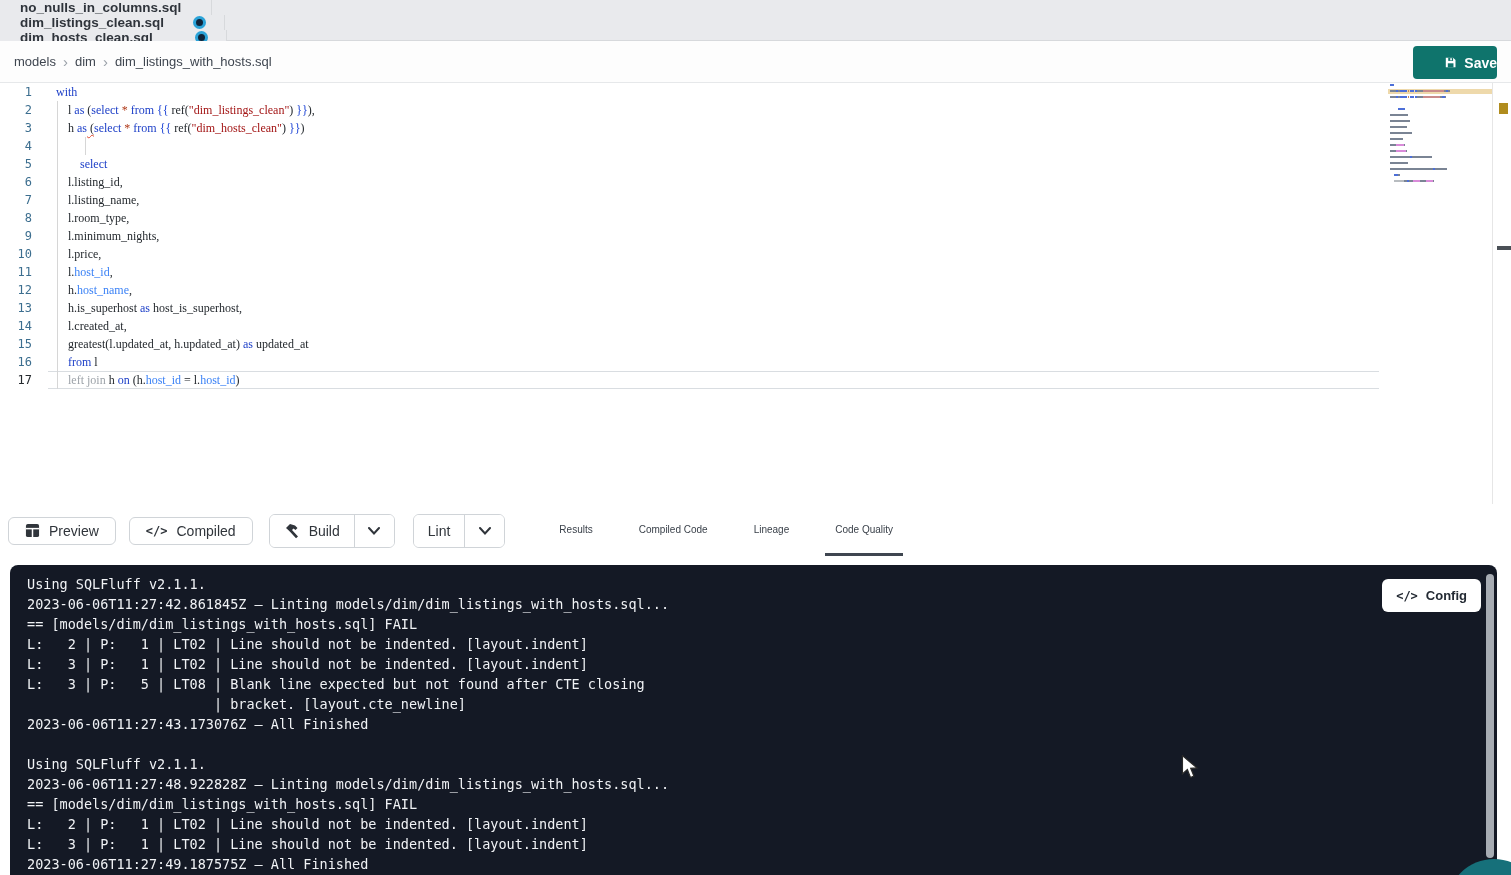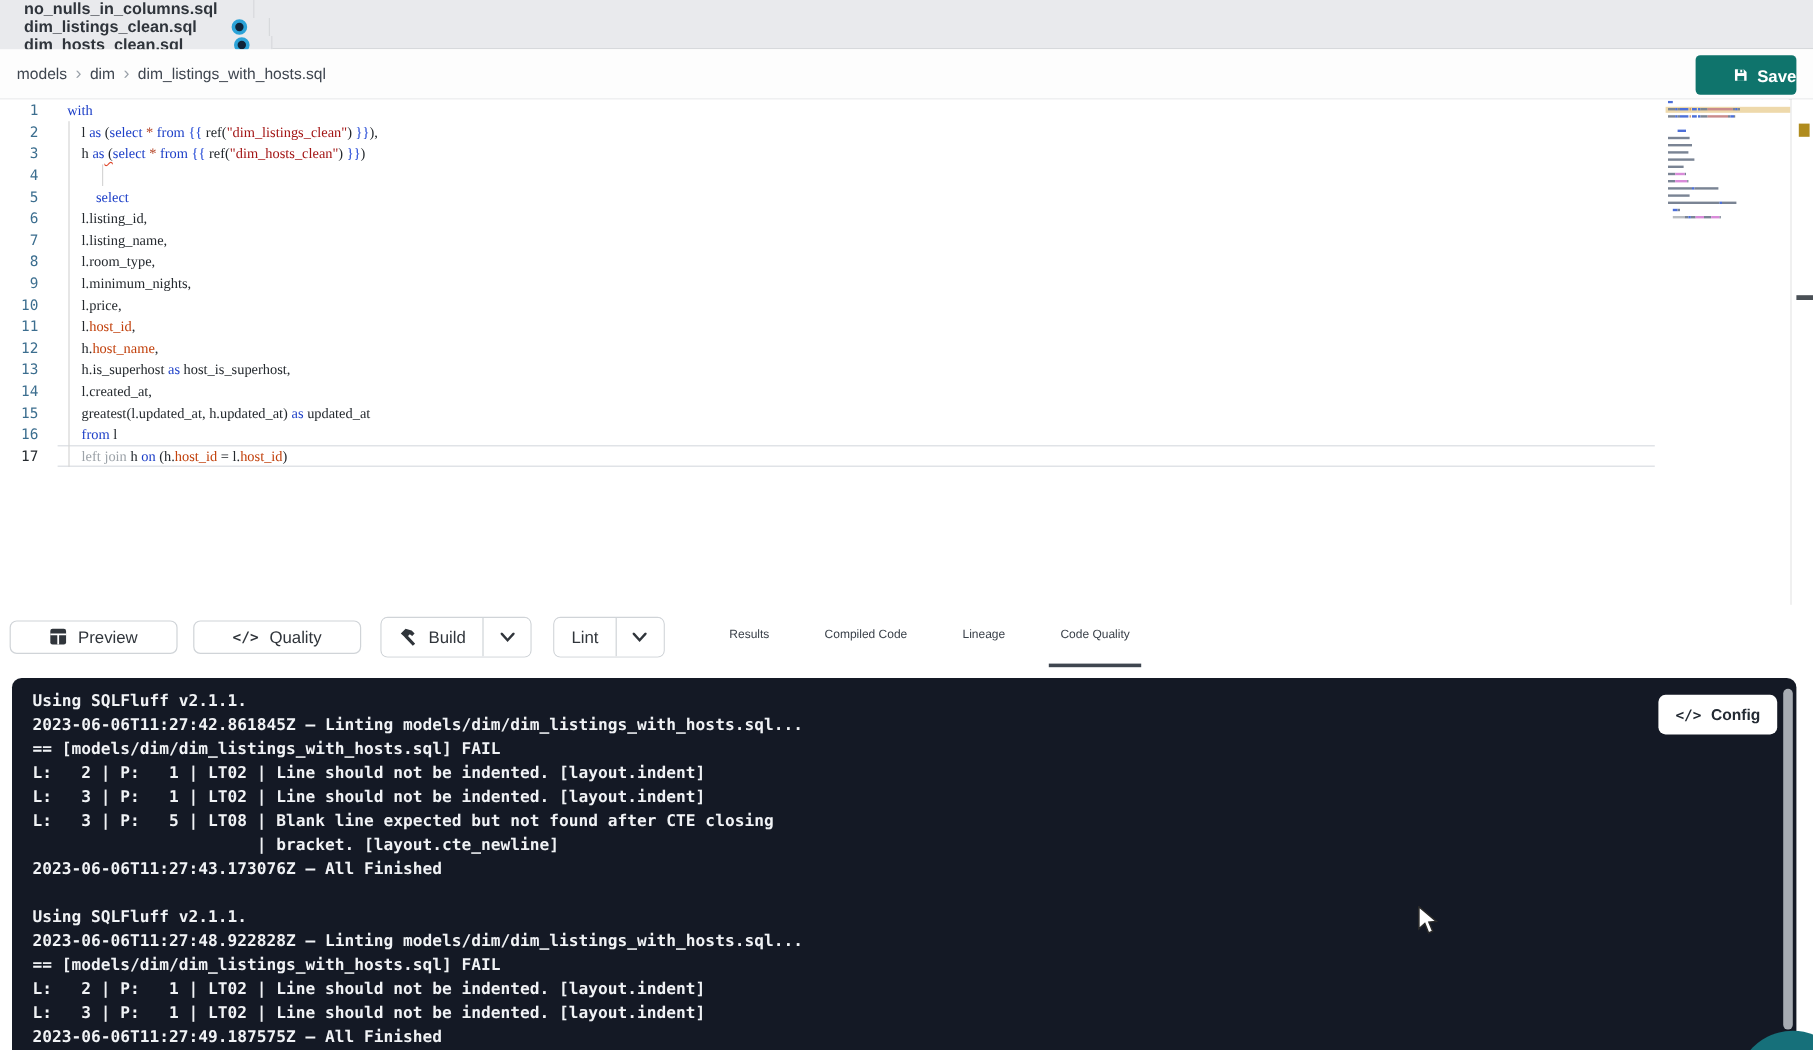--- a/index.html
+++ b/index.html
@@ -32,21 +32,21 @@
 
   
   .editor { position:absolute; left:0; top:83px; width:1511px; height:422px; background:#fff; }
   .code-line { display:flex; height:18px; line-height:18px; position:relative; }
   .gutter { width:44px; flex:0 0 44px; text-align:right; padding-right:12px;
             font-family:"DejaVu Sans Mono", monospace; font-size:12px; color:#3c6e8f; }
   .code-line.active .gutter { color:#24292e; }
   .code-text { font-family:Liberation Serif, serif; font-size:12px; white-space:pre;
                margin-left:12px; color:#24292e; }
   .tk-kw { color:#1e40c8; } .tk-st { color:#a31515; } .tk-op { color:#b03a1a; }
-  .tk-vr { color:#c2410c; } .tk-gr { color:#9da3a9; } .tk-pl { color:#24292e; }
+  .tk-vr { color:#3b82f6; } .tk-gr { color:#9da3a9; } .tk-pl { color:#24292e; }
   .tk-jj { color:#2248d6; }
   .tk-sq { color:#24292e; text-decoration:underline wavy 1px #e0492e; text-underline-offset:2px;
            text-decoration-skip-ink:none; }
   .active-line-box { position:absolute; left:48px; top:288px; width:1331px; height:18px;
                      border-top:1px solid #d9dde1; border-bottom:1px solid #d9dde1; pointer-events:none; }
   .indent-guide { position:absolute; width:1px; background:#d6d6d6; }
   .guide-0 { left:57px; top:18px; height:288px; }
   .guide-4 { left:85px; top:54px; height:18px; }
 
   
@@ -55,37 +55,37 @@
   .mm-seg { display:inline-block; height:2px; vertical-align:top; }
   .mm-band { position:absolute; left:1388px; top:6px; width:104px; height:5px; background:#eed9ab; }
   .ov-track { position:absolute; left:1492px; top:0; width:1px; height:421px; background:#e6e6e6; }
   .ov-warn { position:absolute; left:1499px; top:20px; width:9px; height:11px; background:#b08c1e; }
   .ov-cursor { position:absolute; left:1497px; top:163px; width:14px; height:4px; background:#4a5056; }
 
   
   .toolbar { position:absolute; left:0; top:505px; width:1511px; height:51px; background:#fff;
              display:flex; align-items:center; }
   .tbtn { height:28px; background:#fff; border:1px solid #d0d4d8; border-radius:6px;
-          display:flex; align-items:center; gap:9px; padding:0 32px; font-size:14px;
+          display:flex; align-items:center; gap:9px; padding:0 16px; font-size:14px;
           font-weight:400; color:#30353b; cursor:pointer; font-family:"Liberation Sans", sans-serif; }
   .tgroup { display:flex; height:34px; border:1px solid #d0d4d8; border-radius:6px; overflow:hidden; }
   .tgroup .main { display:flex; align-items:center; gap:9px; padding:0 14px; font-size:14px;
                   color:#30353b; cursor:pointer; background:#fff; }
   .tgroup .caret { width:40px; display:flex; align-items:center; justify-content:center;
                    border-left:1px solid #d0d4d8; cursor:pointer; background:#fff; }
   .btabs { display:flex; margin-left:44px; height:51px; }
   .btab { display:flex; align-items:center; padding:0 10px; margin-right:26px; font-size:10px;
           color:#3a414a; cursor:pointer; border-bottom:3px solid transparent; }
   .btab.active { border-bottom:3px solid #3f4650; }
 
   
   .terminal { position:absolute; left:10px; top:565px; width:1487px; height:310px;
               background:#141925; border-radius:8px 8px 0 0; overflow:hidden; }
   .term-lines { padding:9px 0 0 17px; }
-  .term-line { font-family:"DejaVu Sans Mono", monospace; font-size:13.5px; font-weight:700;
+  .term-line { font-family:"DejaVu Sans Mono", monospace; font-size:13.5px; font-weight:400;
                color:#f0f2f5; white-space:pre; line-height:20px; }
   .config-btn { position:absolute; right:16px; top:14px; height:33px; background:#fff;
                 border:none; border-radius:6px; display:flex; align-items:center; gap:8px;
                 padding:0 14px; font-size:13px; font-weight:700; color:#232a33; cursor:pointer; }
   .codeglyph { font-family:"DejaVu Sans Mono", monospace; font-weight:700; font-size:12px; }
   .term-scrollbar { position:absolute; right:3px; top:9px; width:8px; height:284px;
                     background:#a7acb3; border-radius:4px; z-index:5; }
   .fab { position:absolute; left:1447px; top:859px; width:94px; height:94px; border-radius:50%;
          background:#16707a; z-index:4; cursor:pointer; }
 
@@ -242,21 +242,21 @@
     <svg width="15" height="15" viewBox="0 0 16 16">
       <rect x="1" y="1" width="14" height="14" rx="2" fill="#30353b"></rect>
       <line x1="1" y1="6" x2="15" y2="6" stroke="#fff" stroke-width="1.6"></line>
       <line x1="8" y1="6" x2="8" y2="15" stroke="#fff" stroke-width="1.6"></line>
     </svg>
     <span>Preview</span>
   </button>
   <div style="width:13px"></div>
   <button class="tbtn">
     <span class="codeglyph">&lt;/&gt;</span>
-    <span>Quality</span>
+    <span>Compiled</span>
   </button>
   <div style="width:16px"></div>
   <div class="tgroup">
     <div class="main">
       <svg width="16" height="16" viewBox="0 0 16 16">
         <path d="M2 5 L6 1 L11 2.5 L13.5 5 L11.5 7 L9.5 5.5 L8 7 L14 13.5 L12 15.2 L6 8.8 L4.5 7.2 Z" fill="#30353b"></path>
       </svg>
       <span>Build</span>
     </div>
     <div class="caret">

